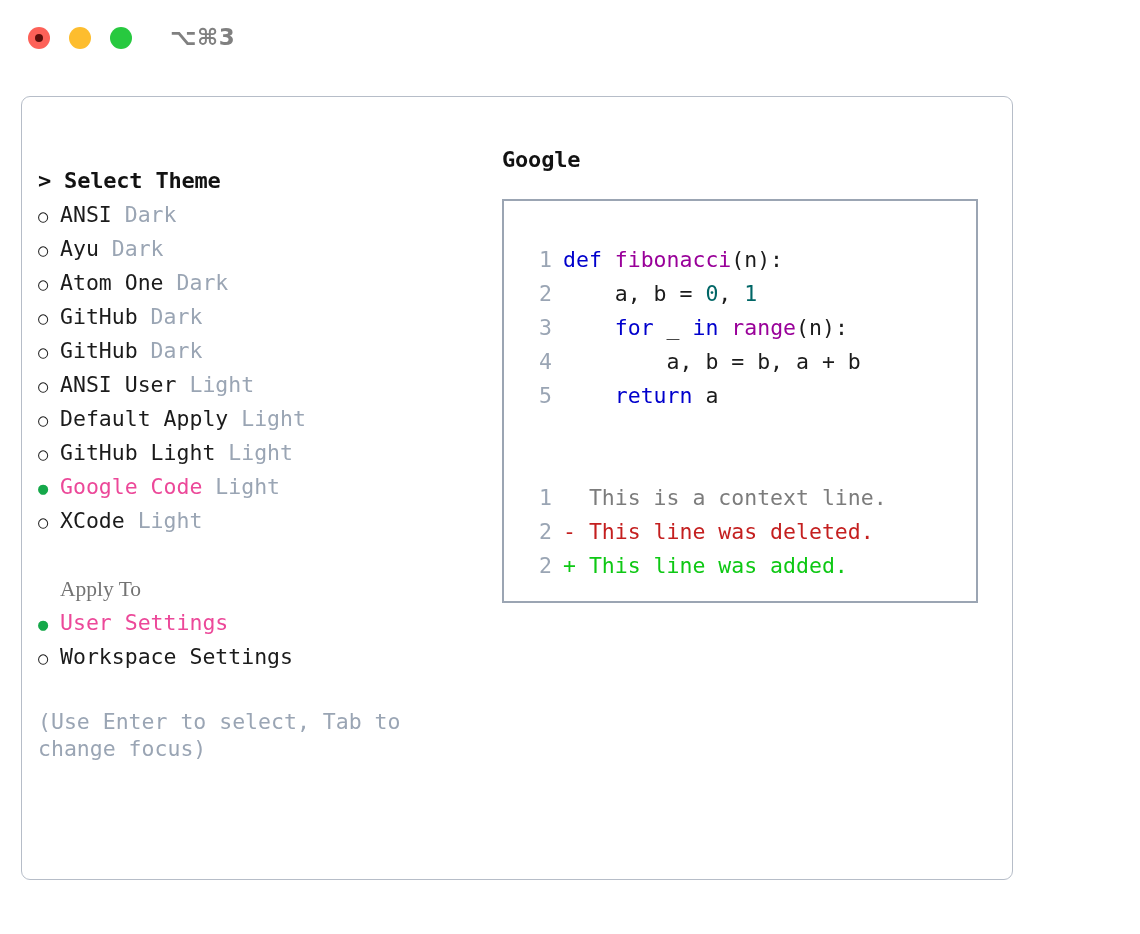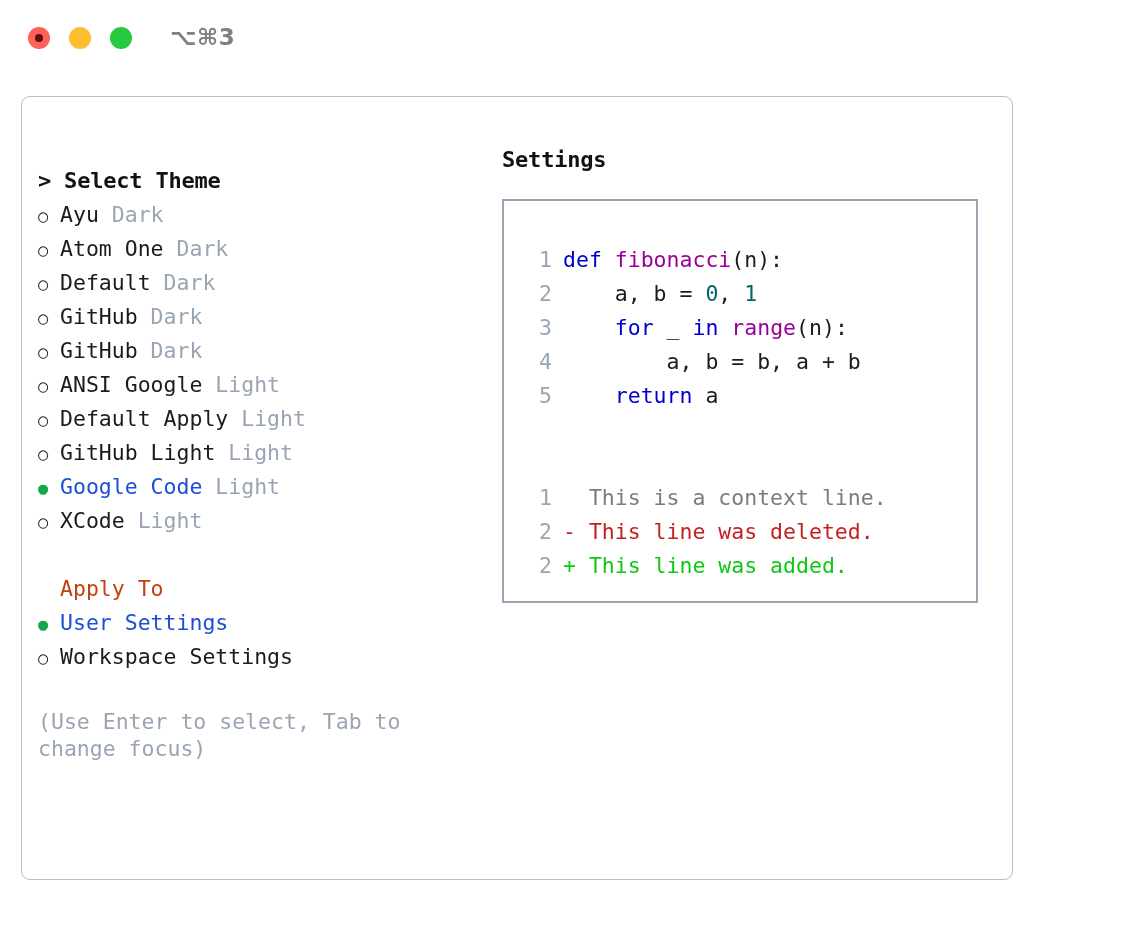--- a/index.html
+++ b/index.html
@@ -105,29 +105,30 @@
   .bullet {
     display: inline-block;
     width: 22px;
     text-align: left;
     font-size: 17px;
     vertical-align: baseline;
   }
   .bullet.off { color: #1b1b1b; }
   .bullet.on  { color: #15a84a; }
   .theme-name { color: #1b1b1b; }
-  .theme-row.selected .theme-name { color: #1d4ed8; }
+  .theme-row.selected .theme-name { color: #ec4899; }
   .theme-kind { color: #9aa5b4; }
 
   #apply-block {
     margin-top: 34px;
   }
   #apply-header {
-    color: #c2410c;
+    color: #737373;
     padding-left: 22px;
+    font-family: Liberation Serif, serif;
   }
 
   #hint-block {
     margin-top: 34px;
     color: #9aa5b4;
     width: 410px;
     white-space: normal;
     line-height: 27px;
   }
 
@@ -196,45 +197,45 @@
     </div>
     <div id="shortcut-label">⌥⌘3</div>
   </div>
 
   <div id="main-panel">
 
     <div id="theme-column">
       <div class="mono-line" id="select-theme-header">&gt; Select Theme</div>
 
       <div id="theme-list">
+          <div class="mono-line theme-row"><span class="bullet off">○</span><span class="theme-name">ANSI</span><span class="theme-kind"> Dark</span></div>
           <div class="mono-line theme-row"><span class="bullet off">○</span><span class="theme-name">Ayu</span><span class="theme-kind"> Dark</span></div>
           <div class="mono-line theme-row"><span class="bullet off">○</span><span class="theme-name">Atom One</span><span class="theme-kind"> Dark</span></div>
-          <div class="mono-line theme-row"><span class="bullet off">○</span><span class="theme-name">Default</span><span class="theme-kind"> Dark</span></div>
           <div class="mono-line theme-row"><span class="bullet off">○</span><span class="theme-name">GitHub</span><span class="theme-kind"> Dark</span></div>
           <div class="mono-line theme-row"><span class="bullet off">○</span><span class="theme-name">GitHub</span><span class="theme-kind"> Dark</span></div>
-          <div class="mono-line theme-row"><span class="bullet off">○</span><span class="theme-name">ANSI Google</span><span class="theme-kind"> Light</span></div>
+          <div class="mono-line theme-row"><span class="bullet off">○</span><span class="theme-name">ANSI User</span><span class="theme-kind"> Light</span></div>
           <div class="mono-line theme-row"><span class="bullet off">○</span><span class="theme-name">Default Apply</span><span class="theme-kind"> Light</span></div>
           <div class="mono-line theme-row"><span class="bullet off">○</span><span class="theme-name">GitHub Light</span><span class="theme-kind"> Light</span></div>
           <div class="mono-line theme-row selected"><span class="bullet on">●</span><span class="theme-name">Google Code</span><span class="theme-kind"> Light</span></div>
           <div class="mono-line theme-row"><span class="bullet off">○</span><span class="theme-name">XCode</span><span class="theme-kind"> Light</span></div>
         </div>
 
       <div id="apply-block">
         <div class="mono-line" id="apply-header">Apply To</div>
         <div id="apply-list">
             <div class="mono-line theme-row selected"><span class="bullet on">●</span><span class="theme-name">User Settings</span></div>
             <div class="mono-line theme-row"><span class="bullet off">○</span><span class="theme-name">Workspace Settings</span></div>
           </div>
       </div>
 
       <div class="mono-line" id="hint-block">(Use Enter to select, Tab to change focus)</div>
     </div>
 
     <div id="preview-column">
-      <div id="preview-title">Settings</div>
+      <div id="preview-title">Google</div>
 
       <div id="code-box">
         <div id="code-body"><span class="code-line"><span class="lineno">1</span><span class="tok-kw">def </span><span class="tok-fn">fibonacci</span><span class="tok-punc">(n):</span></span><span class="code-line"><span class="lineno">2</span><span class="tok-plain">    a, b = </span><span class="tok-num">0</span><span class="tok-plain">, </span><span class="tok-num">1</span></span><span class="code-line"><span class="lineno">3</span><span class="tok-plain">    </span><span class="tok-kw">for</span><span class="tok-plain"> _ </span><span class="tok-kw">in</span><span class="tok-plain"> </span><span class="tok-fn">range</span><span class="tok-punc">(n):</span></span><span class="code-line"><span class="lineno">4</span><span class="tok-plain">        a, b = b, a + b</span></span><span class="code-line"><span class="lineno">5</span><span class="tok-plain">    </span><span class="tok-kw">return</span><span class="tok-plain"> a</span></span><span class="blank-line"></span><span class="blank-line"></span><span class="code-line"><span class="lineno">1</span><span class="diff-ctx">  </span><span class="diff-ctx">This is a context line.</span></span><span class="code-line"><span class="lineno">2</span><span class="diff-del">- </span><span class="diff-del">This line was deleted.</span></span><span class="code-line"><span class="lineno">2</span><span class="diff-add">+ </span><span class="diff-add">This line was added.</span></span></div>
       </div>
     </div>
 
   </div>
 </div>
 
 </body></html>

